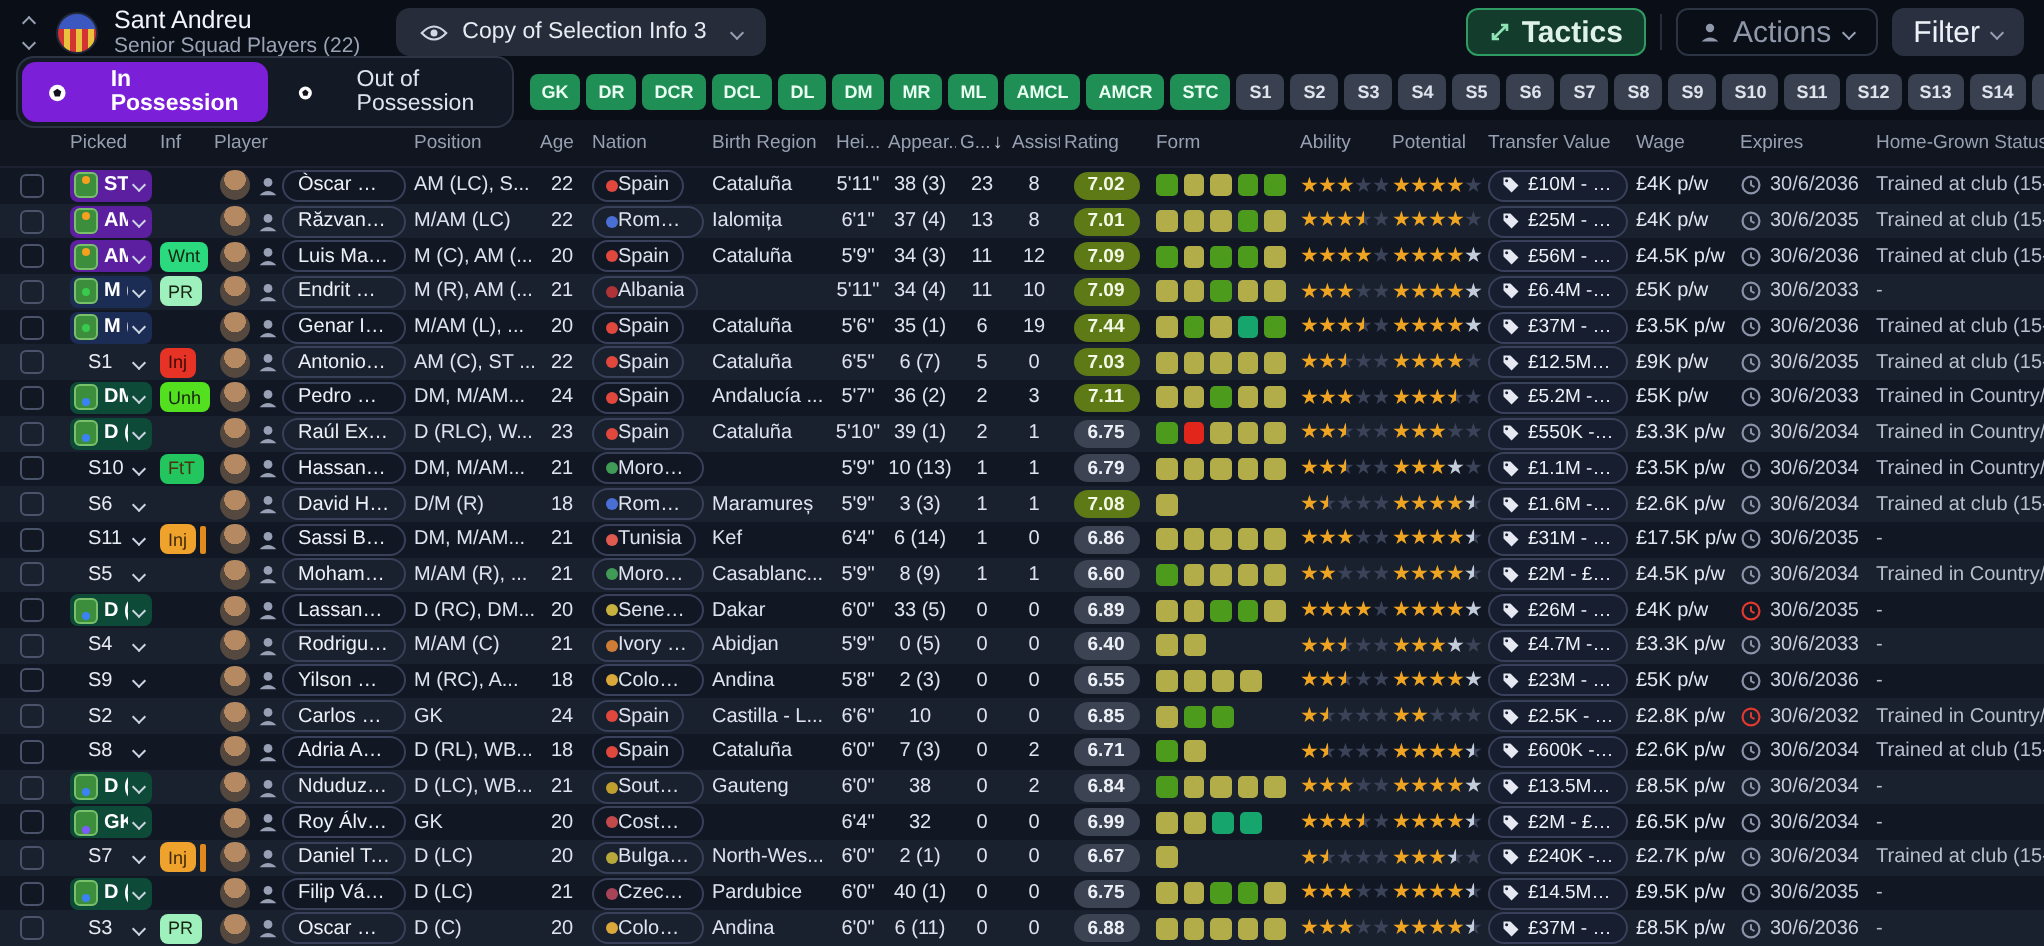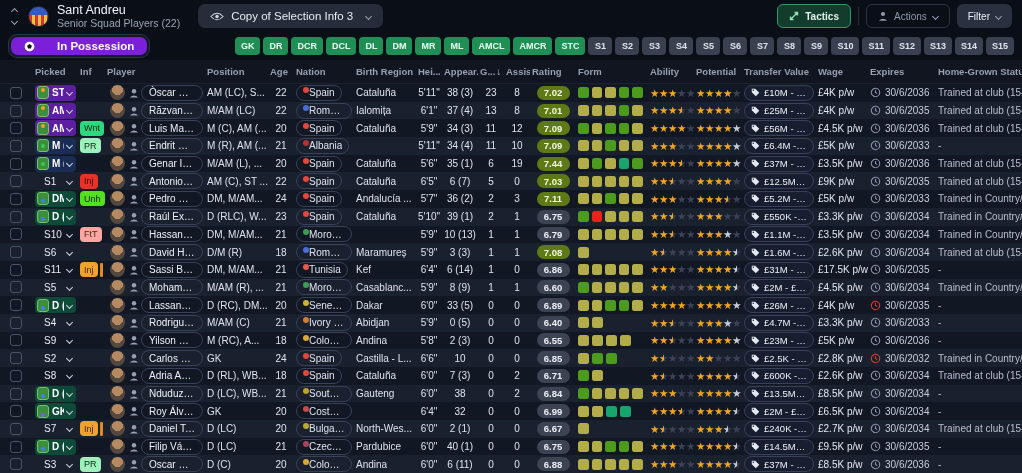--- a/index.html
+++ b/index.html
@@ -14,21 +14,21 @@
   .crest{width:21px;height:21px;border-radius:50%;background:
       linear-gradient(#3b57c0 0 40%,rgba(0,0,0,0) 40%),
       repeating-linear-gradient(90deg,#d43333 0 3px,#e8c23c 3px 6px);
       border:1px solid #20283a;flex:0 0 auto}
   .titles{line-height:1.15}
   .club{font-size:12.5px;font-weight:normal;color:#f2f4fa}
   .sub{font-size:10.5px;color:#9aa3b5}
   .selpill{display:flex;align-items:center;gap:7px;background:#262c3a;border-radius:7px;height:24px;padding:0 12px;font-size:11.5px;color:#e8ebf2;margin-left:10px}
   .selpill .chev{margin-left:6px}
   .topright{margin-left:auto;display:flex;align-items:center;gap:7px}
-  .btn{display:flex;align-items:center;gap:6px;height:24px;border-radius:6px;font-size:10px;padding:0 11px;white-space:nowrap}
+  .btn{display:flex;align-items:center;gap:6px;height:24px;border-radius:6px;font-size:15px;padding:0 11px;white-space:nowrap}
   .btn-tactics{background:#143c2d;border:1px solid #2f9a62;color:#dff2e7;font-weight:bold}
   .vdiv{width:1px;height:18px;background:#262d3c}
   .btn-ghost{border:1px solid #333b4b;color:#98a1b2;background:transparent}
   .btn-split{background:#2a3040;color:#eef1f7;padding:0;overflow:hidden}
   .btn-split .seg{padding:0 11px;display:flex;align-items:center;height:100%}
   .btn-split .seg.cv{border-left:1px solid #1a1f2b;padding:0 9px}
   .btn-actions{border:1px solid #2c3342;color:#8f98aa;background:transparent}
   .btn-filter{background:#2a3040;color:#eef1f7}
 
   
@@ -36,21 +36,21 @@
   .tabgroup{display:flex;background:#141926;border:1px solid #2c3342;border-radius:9px;padding:2px;gap:2px}
   .tab{display:flex;align-items:center;gap:22px;font-size:11.5px;padding:3px 13px;border-radius:7px;color:#dfe3ee}
   .tab.active{background:#7c1fd9;color:#fff;font-weight:bold}
   .posgroup{margin-left:auto;display:flex;gap:3px;align-items:center}
   .posbtn{height:18px;display:flex;align-items:center;justify-content:center;padding:0 6px;border-radius:4px;font-size:9px;font-weight:bold;background:#1f8f55;color:#eafff3;min-width:24px}
   .slotbtn{background:#39404f;color:#dfe3ec}
 
   
   .grid{display:grid;grid-template-columns:33px 45px 27px 100px 63px 26px 60px 62px 26px 36px 26px 26px 46px 72px 46px 48px 74px 52px 68px 86px;align-items:center}
   .thead{height:24px;background:#10151f;border-bottom:1px solid #1b2130}
-  .th{font-size:9.5px;font-weight:bold;color:#97a0b2;white-space:nowrap;overflow:hidden;padding:0 2px}
+  .th{font-size:9.5px;font-weight:normal;color:#97a0b2;white-space:nowrap;overflow:hidden;padding:0 2px}
   .th.c{text-align:left}
   .sortarrow{color:#c3ccda;font-size:10px;margin-left:1px}
   .rows{display:flex;flex-direction:column;height:389px}
   .row{flex:1}
   .row:nth-child(odd){background:#121724}
   .row:nth-child(even){background:#19202e}
   .cell{font-size:10px;white-space:nowrap;overflow:hidden;display:flex;align-items:center;height:100%;padding:0 2px;color:#dfe3ee}
   .cell.c{justify-content:center}
 
   .checkbox{width:12px;height:12px;border:1.5px solid #49536a;border-radius:3px;margin-left:8px}
@@ -67,29 +67,29 @@
   .att .pdot{top:1px;background:#f5a11f}
   .mid .pdot{top:4px;background:#39c94e}
   .def .pdot{bottom:1px;background:#3b82f6}
   .gk .pdot{bottom:0;background:#7c5cff}
 
   .inf{border-radius:4px;font-size:9px;font-weight:normal;padding:2.5px 4px;color:#16240f}
   .inf.wnt{background:#2bd97e}
   .inf.pr{background:#9ef0bc}
   .inf.injred{background:#e73226;color:#3c0a06}
   .inf.unh{background:#53e01f}
-  .inf.ftt{background:#fca5a5;color:#4a320e}
+  .inf.ftt{background:#22c55e;color:#4a320e}
   .inf.injamb{background:#f0a32c;color:#40280a}
   .infbar{width:3px;height:14px;background:#e08a1e;border-radius:1px;margin-left:2px}
 
   .avatar{width:15px;height:15px;border-radius:50%;background:radial-gradient(circle at 50% 32%,#b58a63 0 42%,#55493f 43%);flex:0 0 auto;margin-left:3px}
   .face{width:10px;height:10px;margin:0 2px 0 4px;flex:0 0 auto}
   .namepill{border:1px solid #39415a;border-radius:8px;padding:1.5px 7px;font-size:10px;color:#eef1f7;overflow:hidden;text-overflow:ellipsis}
 
-  .natpill{display:flex;gap:0;border:1px solid #39415a;border-radius:8px;padding:1.5px 6px;overflow:hidden}
+  .natpill{display:flex;align-items:center;gap:0;border:1px solid #39415a;border-radius:8px;padding:1.5px 6px;overflow:hidden}
   .flag{width:6px;height:6px;border-radius:50%;flex:0 0 auto}
   .nt{overflow:hidden;text-overflow:ellipsis}
 
   .rate{border-radius:9px;background:#3c4353;color:#eef1f7;font-weight:bold;font-size:9.5px;padding:1.5px 7px;min-width:33px;text-align:center}
   .rate.good{background:#5d7a17;color:#f4f8e6}
 
   .fsq{width:11px;height:11px;border-radius:2.5px;display:inline-block;margin-right:3px}
   .fsq.g{background:#4c9b1d}.fsq.o{background:#b2ad49}.fsq.t{background:#16a56d}.fsq.r{background:#e2261b}
 
   .st{position:relative;display:inline-block;font-size:10.5px;line-height:1;color:#3b4358;width:9px}
@@ -157,20 +157,27 @@
 
   <div class="tabbar">
     <span class="tabgroup">
       <span class="tab active">
         <svg width="11" height="11" viewBox="0 0 12 12">
             <circle cx="6" cy="6" r="5.3" fill="#fff"></circle>
             <path d="M6 3.2 L8.6 5.1 L7.6 8.2 H4.4 L3.4 5.1 Z" fill="#10131c"></path>
           </svg>
         <span>In Possession</span>
       </span>
+      <span class="tab">
+        <svg width="11" height="11" viewBox="0 0 12 12">
+            <circle cx="6" cy="6" r="5.3" fill="#fff"></circle>
+            <path d="M6 3.2 L8.6 5.1 L7.6 8.2 H4.4 L3.4 5.1 Z" fill="#10131c"></path>
+          </svg>
+        <span>Out of Possession</span>
+      </span>
     </span>
     <span class="posgroup">
         <span class="posbtn">GK</span>
         <span class="posbtn">DR</span>
         <span class="posbtn">DCR</span>
         <span class="posbtn">DCL</span>
         <span class="posbtn">DL</span>
         <span class="posbtn">DM</span>
         <span class="posbtn">MR</span>
         <span class="posbtn">ML</span>

